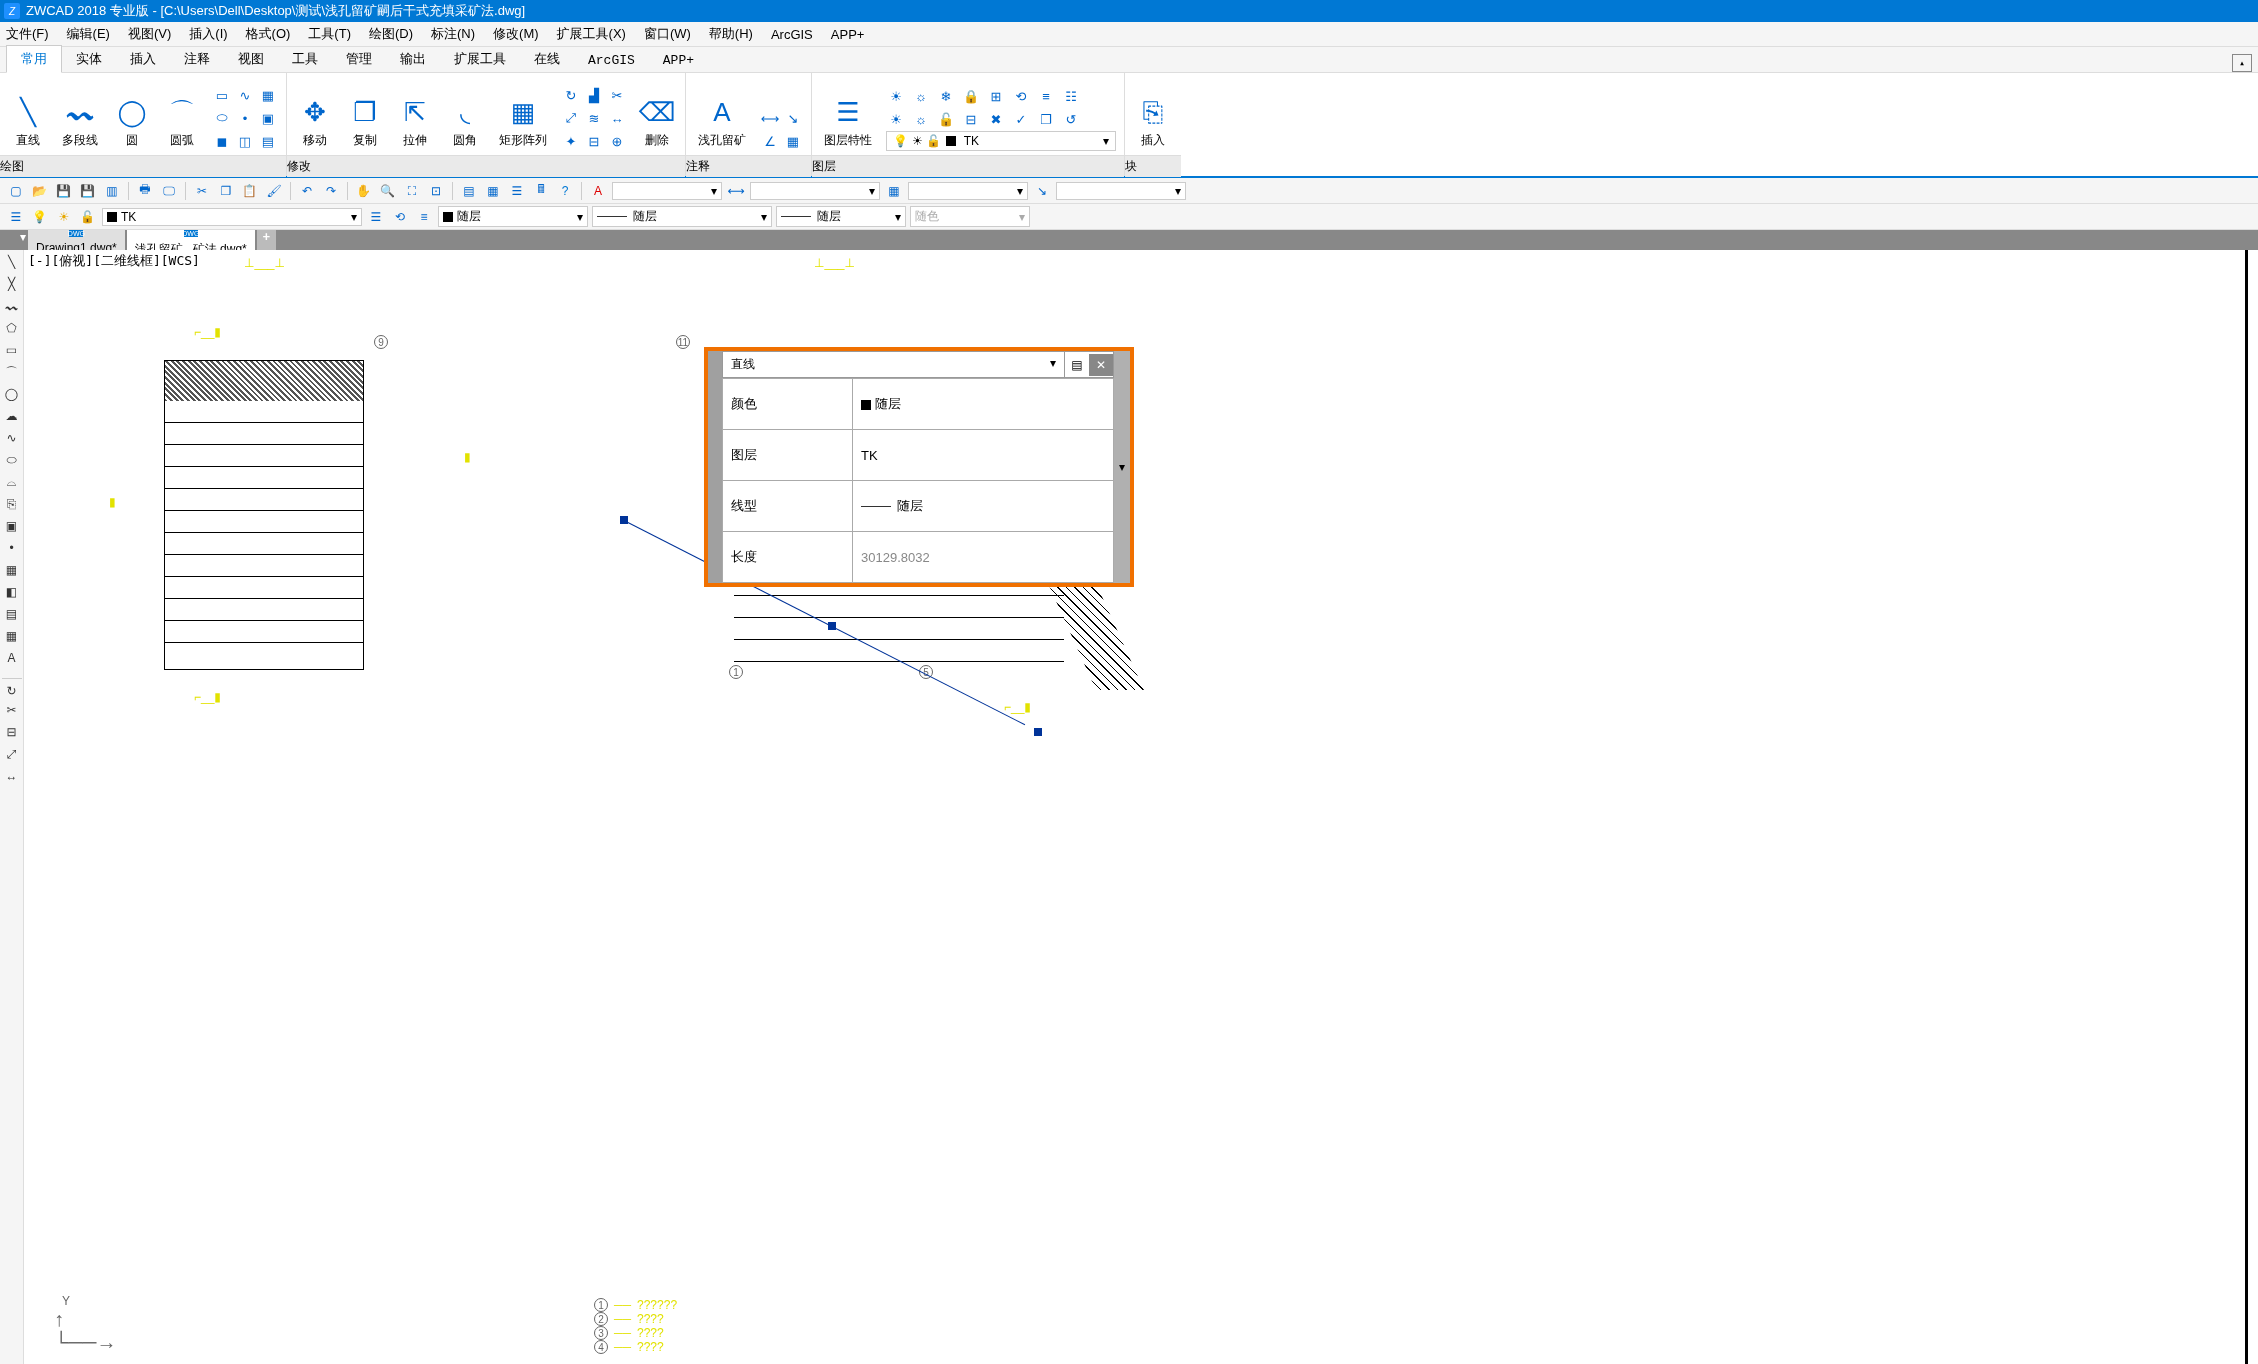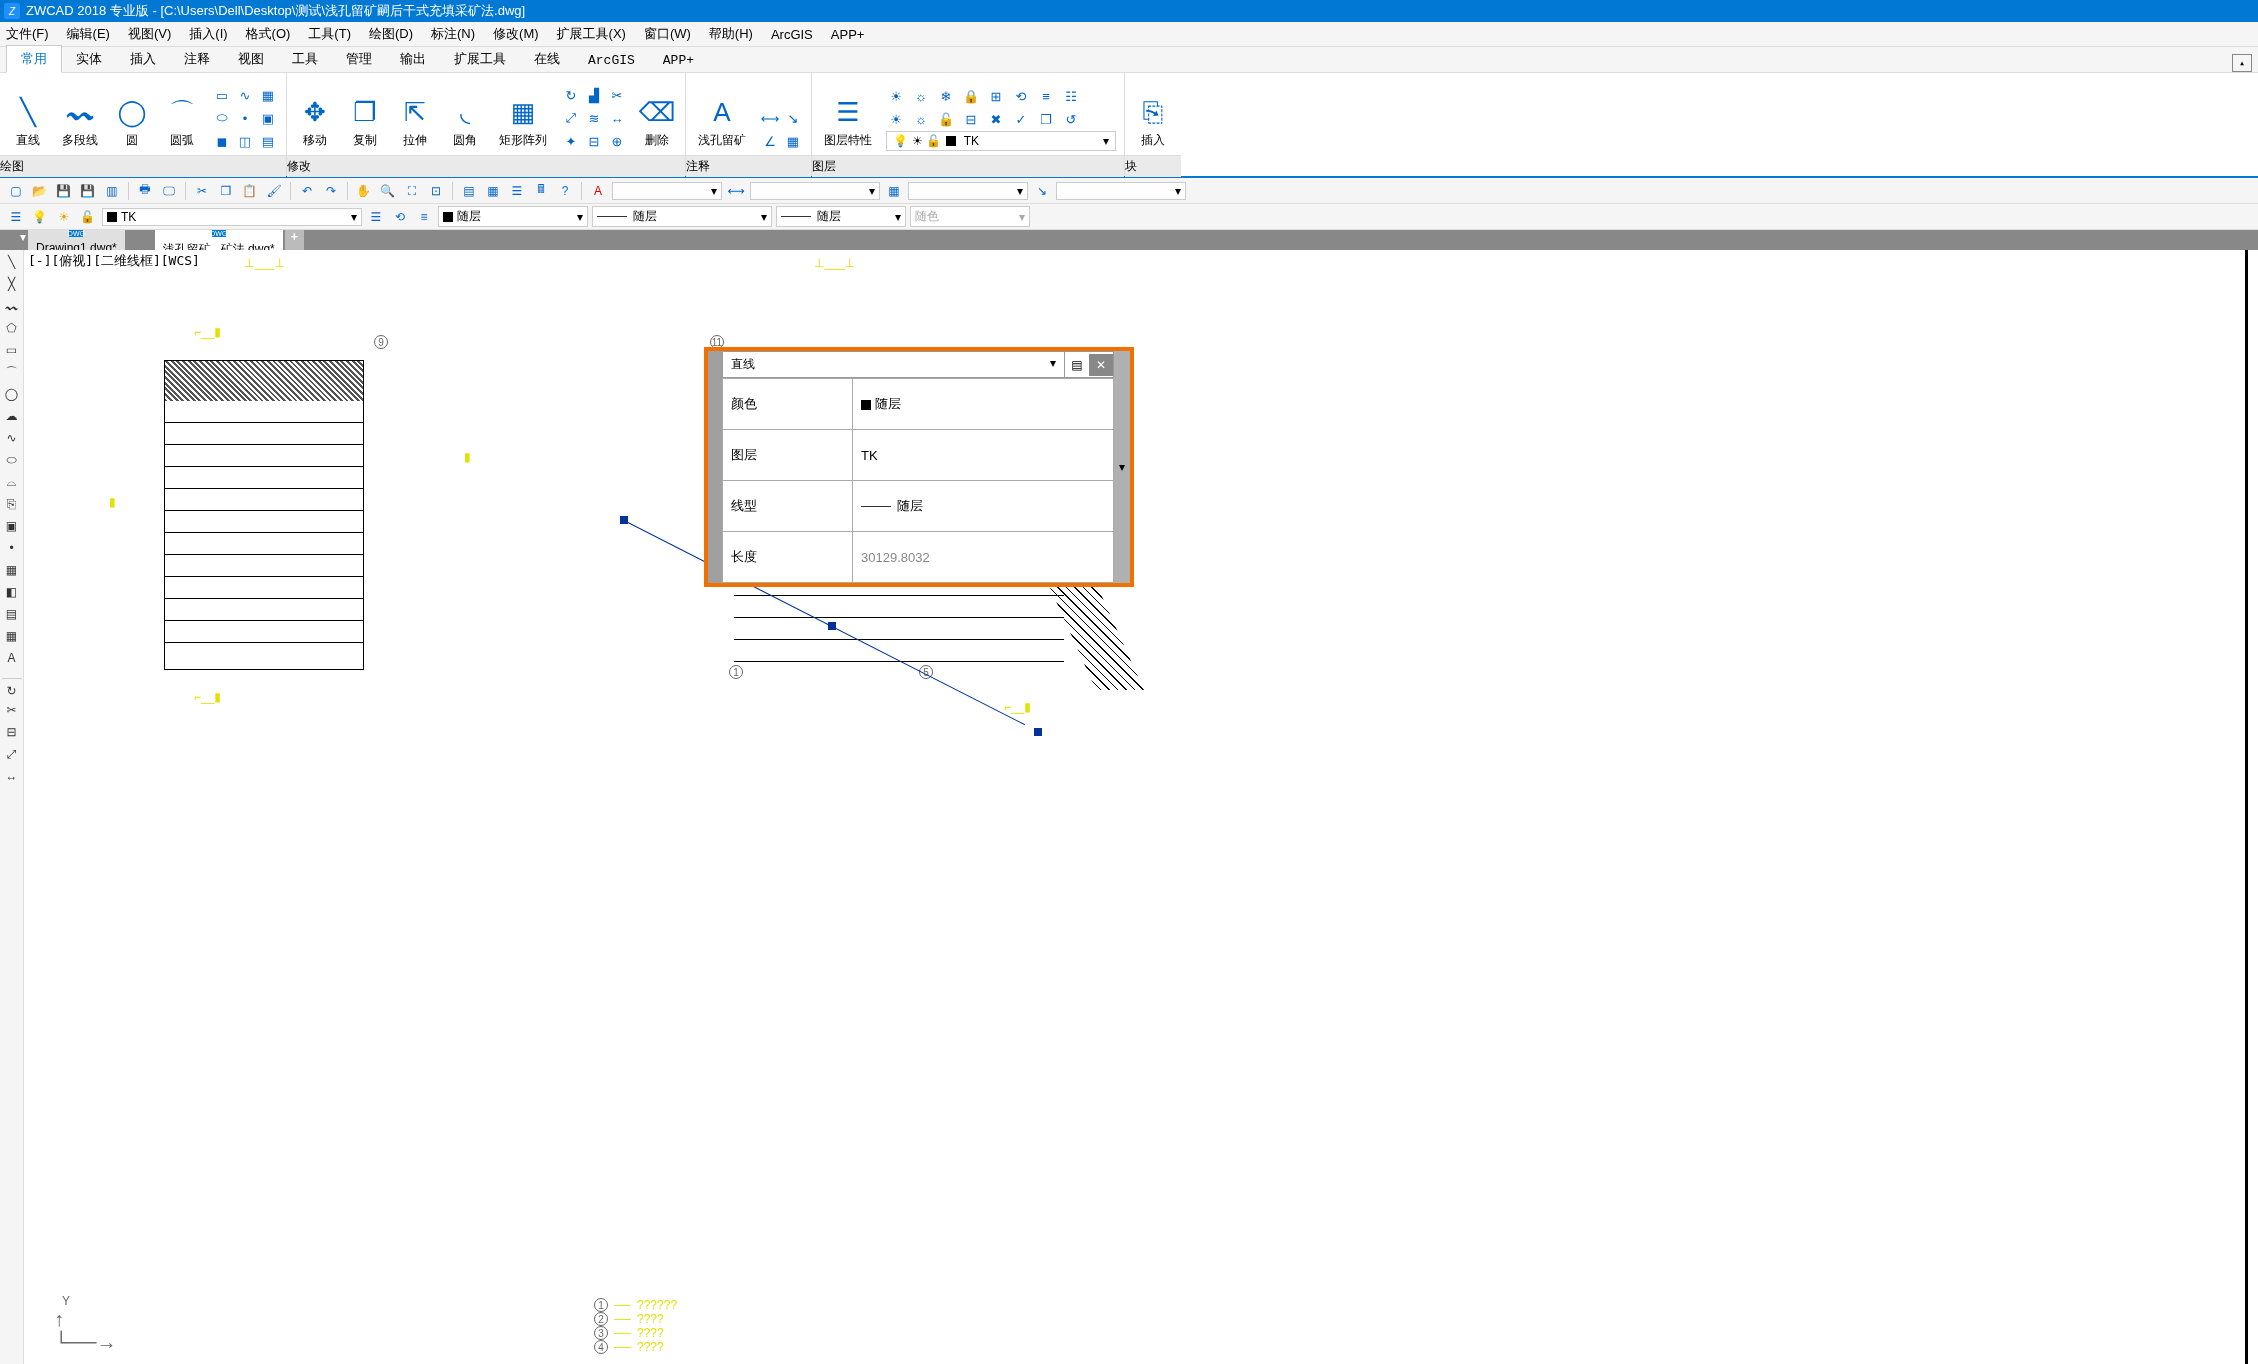--- a/index.html
+++ b/index.html
@@ -182,21 +182,21 @@
   background: #e0e0e0;
   display: flex;
   align-items: center;
   padding: 0 8px;
   gap: 4px;
   font-family: monospace;
   font-size: 12px;
   cursor: pointer;
   flex-direction: column;
 }
-.doc-tab.active { background: white; margin-left: 28px; }
+.doc-tab.active { background: white; }
 .doc-tab .dwg-ico { width:14px; height:12px; background:#0078d4; color:white; font-size:7px; display:inline-flex; align-items:center; justify-content:center; }
 .doc-tab .close { font-size:12px; cursor:pointer; }
 .doc-tab.add { background:#bbb; padding:0 6px; color:#fff; font-weight:bold; }
 
 .workspace {
   display: flex;
   position: relative;
   background: white;
   height: calc(100vh - 250px);
 }
@@ -661,21 +661,21 @@
             <div></div>
             <div></div>
             <div></div>
         </div>
       </div>
       <span class="ymarks" style="top:75px;left:170px">⌐__▮</span>
       <span class="ymarks" style="top:245px;left:85px">▮</span>
       <span class="ymarks" style="top:200px;left:440px">▮</span>
       <span class="ymarks" style="top:440px;left:170px">⌐__▮</span>
 
-      <span class="cir" style="top:85px;left:686px">11</span>
+      <span class="cir" style="top:85px;left:652px">11</span>
       <div class="block-right">
         <div class="hr"></div>
           <div class="hr"></div>
           <div class="hr"></div>
           <div class="hr"></div>
           <div class="hr"></div>
           <div class="hr"></div>
       </div>
       <div class="tri-hatch"></div>
       <span class="cir" style="top:415px;left:705px">1</span>

